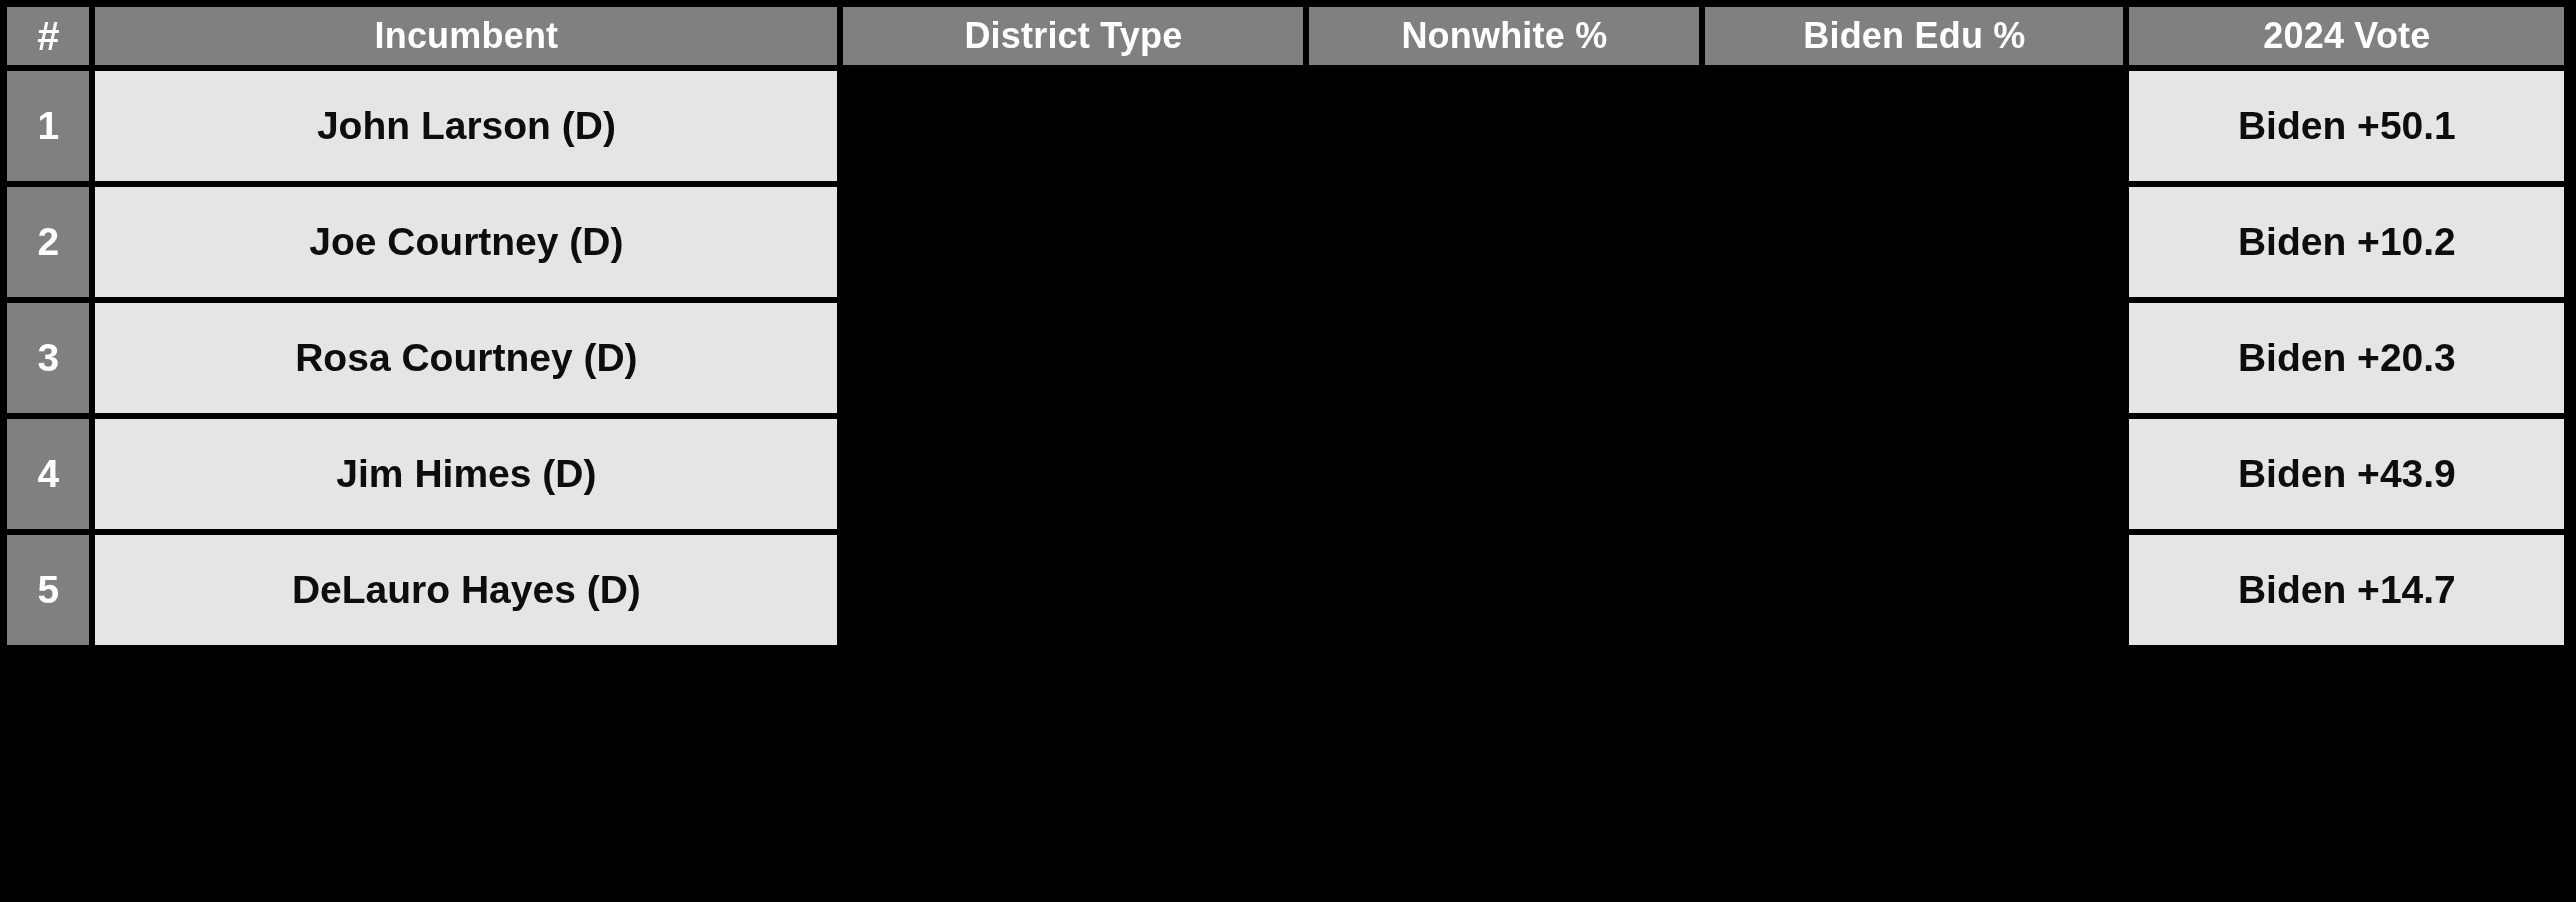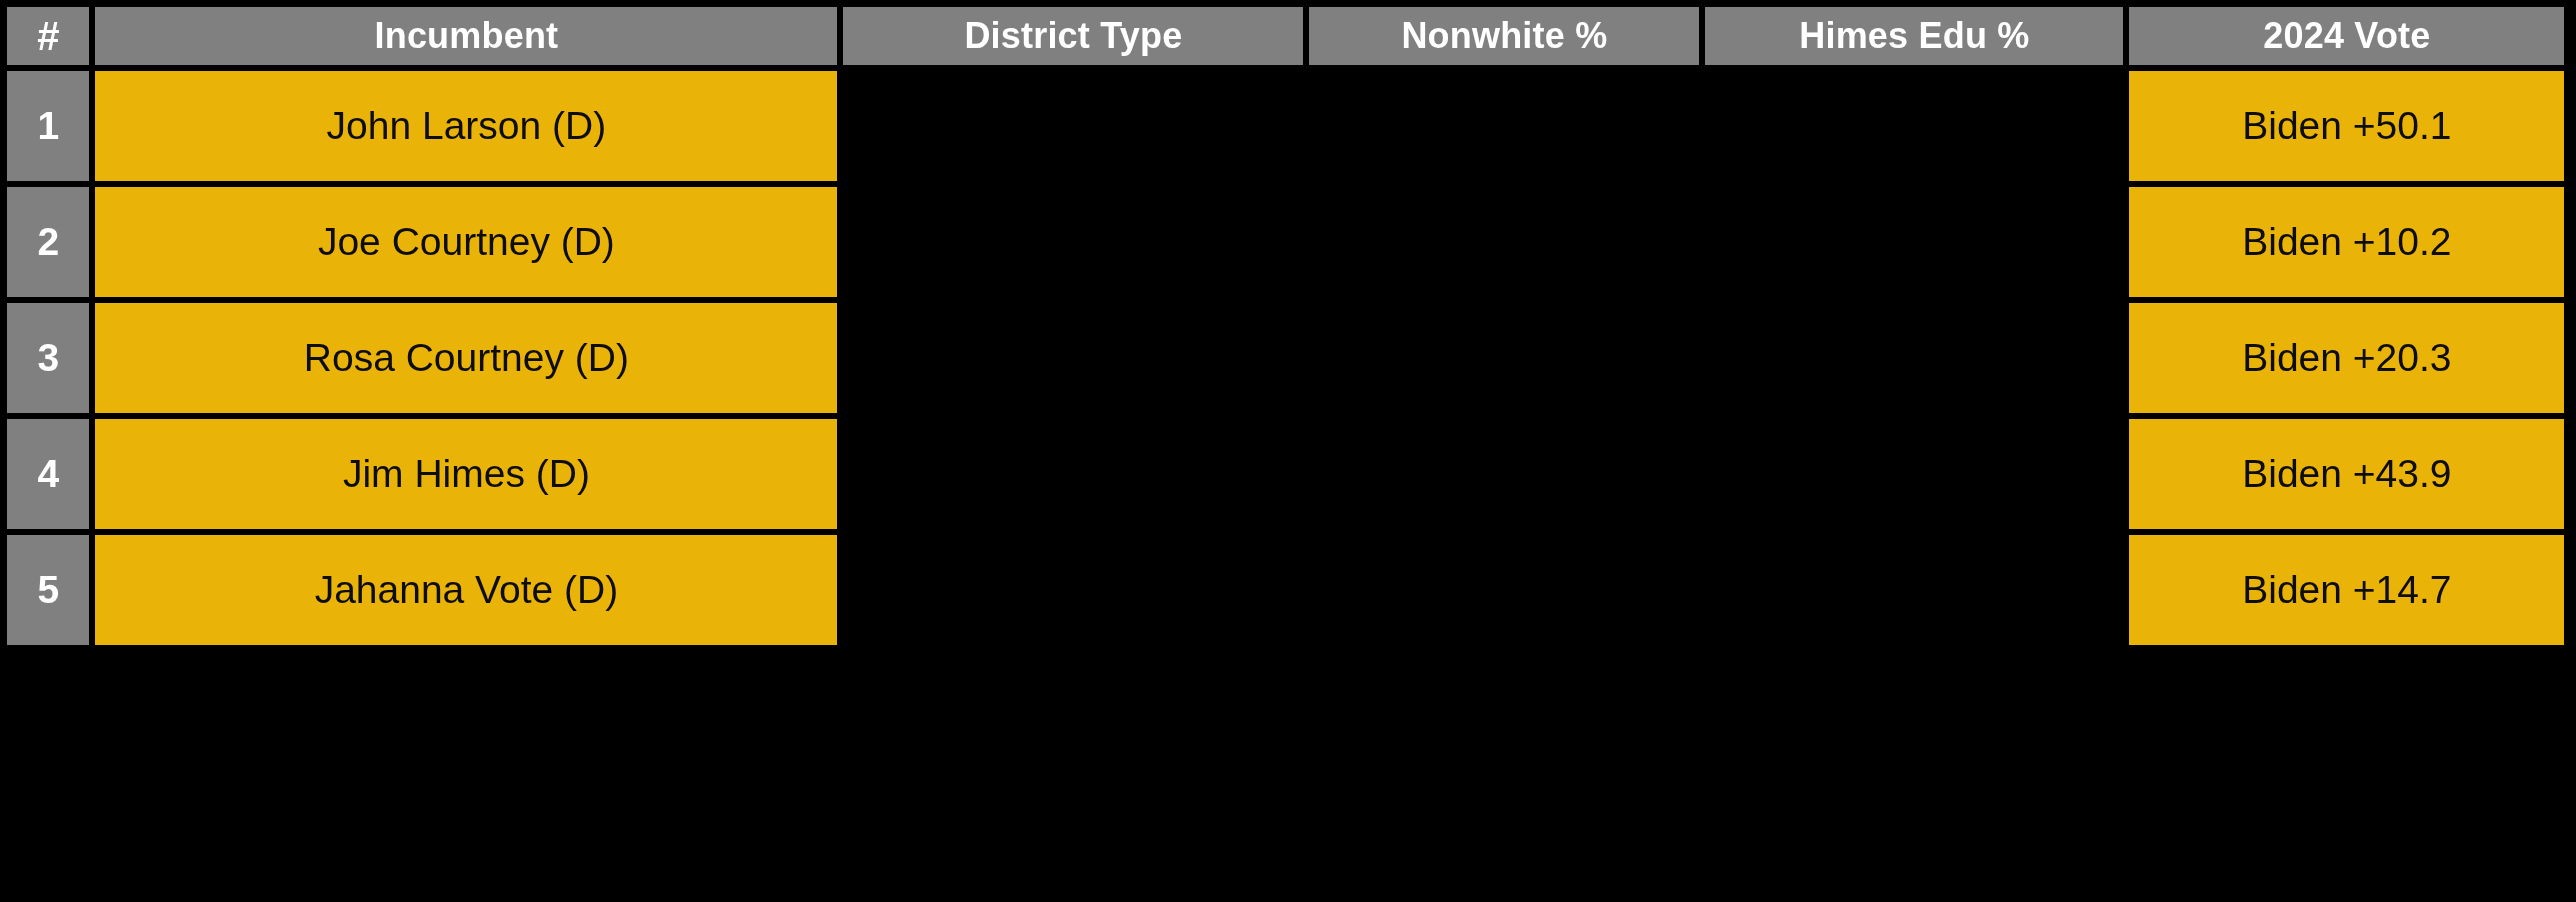--- a/index.html
+++ b/index.html
@@ -70,24 +70,24 @@
   tbody td.cell-num {
     background: #808080;
     color: #ffffff;
     font-weight: bold;
     font-size: 39px;
     border: 3.5px solid #000000;
   }
 
   
   tbody td.cell-filled {
-    background: #eab308;
+    background: #e5e5e5;
     color: #0d0d0d;
     border: 3.5px solid #000000;
-    font-weight: normal;
+    font-weight: bold;
   }
 
   
   tbody td.cell-blank {
     background: #000000;
     border: none;
     color: transparent;
   }
 
   
@@ -112,21 +112,21 @@
       <col class="w-hiedu">
       <col class="w-vote">
     </colgroup>
 
     <thead>
       <tr>
         <th class="col-num">#</th>
         <th>Incumbent</th>
         <th>District Type</th>
         <th>Nonwhite %</th>
-        <th>Himes Edu %</th>
+        <th>Biden Edu %</th>
         <th>2024 Vote</th>
       </tr>
     </thead>
 
     <tbody>
 
       <tr>
         <td class="cell-num">1</td>
         <td class="cell-filled">John Larson (D)</td>
         <td class="cell-blank"></td>
@@ -157,21 +157,21 @@
         <td class="cell-num">4</td>
         <td class="cell-filled">Jim Himes (D)</td>
         <td class="cell-blank"></td>
         <td class="cell-blank"></td>
         <td class="cell-blank"></td>
         <td class="cell-filled">Biden +43.9</td>
       </tr>
 
       <tr>
         <td class="cell-num">5</td>
-        <td class="cell-filled">Jahanna Vote (D)</td>
+        <td class="cell-filled">DeLauro Hayes (D)</td>
         <td class="cell-blank"></td>
         <td class="cell-blank"></td>
         <td class="cell-blank"></td>
         <td class="cell-filled">Biden +14.7</td>
       </tr>
 
     </tbody>
   </table>
 
 </div>

